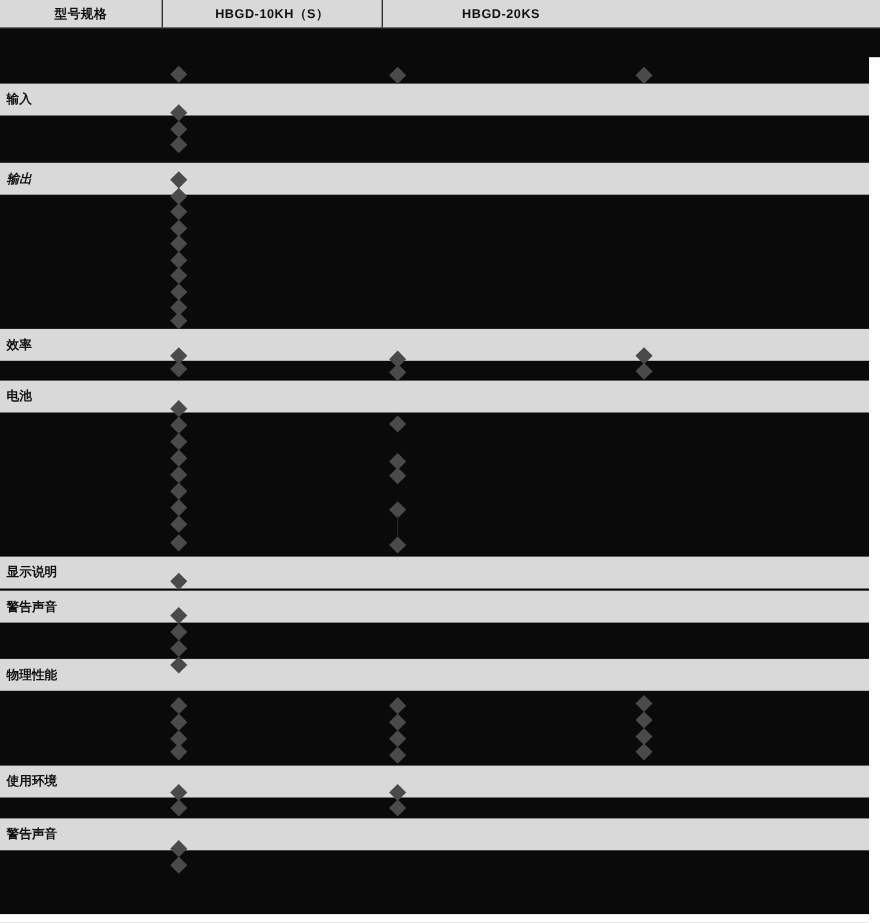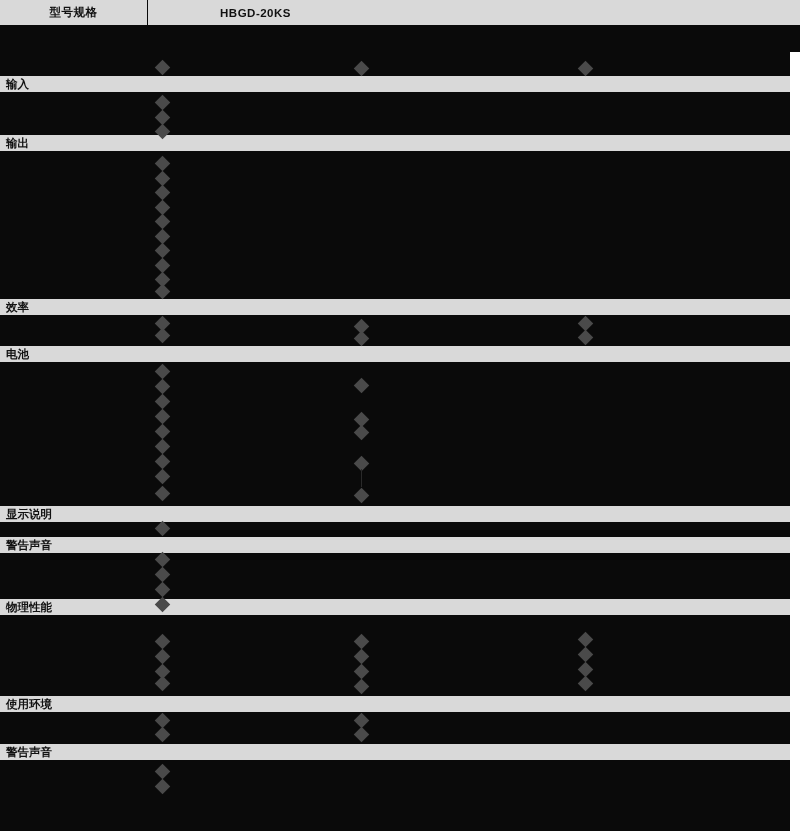--- a/index.html
+++ b/index.html
@@ -50,21 +50,21 @@
     width: 800px;
     height: 813px;
     background: #0a0a0a;
   }
 
   
   .section-bar {
     position: absolute;
     left: 0;
     width: 790px;
-    height: 16px;
+    height: 29px;
     background: #d9d9d9;
     color: #111111;
     font-size: 11.5px;
     font-weight: bold;
     display: flex;
     align-items: center;
     padding-left: 6px;
     box-sizing: border-box;
   }
 
@@ -103,27 +103,28 @@
     background: #ffffff;
   }
 </style>
 </head>
 <body>
 
 <div class="page">
 
   <div class="header-row">
     <div class="header-cell hc-0">型号规格</div>
+    <div class="header-cell hc-1">HBGD-10KH（S）</div>
     <div class="header-cell hc-3">HBGD-20KS</div>
   </div>
 
   <div class="body-area">
     <div id="sections">
         <div class="section-bar" style="top: 50px;">输入</div>
-        <div class="section-bar" style="top: 109px;">输出</div>
+        <div class="section-bar" style="top: 122px; font-style: italic;">输出</div>
         <div class="section-bar" style="top: 273px;">效率</div>
         <div class="section-bar" style="top: 320px;">电池</div>
         <div class="section-bar" style="top: 480px;">显示说明</div>
         <div class="section-bar" style="top: 511px;">警告声音</div>
         <div class="section-bar" style="top: 573px;">物理性能</div>
         <div class="section-bar" style="top: 670px;">使用环境</div>
         <div class="section-bar" style="top: 718px;">警告声音</div>
       </div>
     <div id="markers">
         <div class="diamond" style="left: 157px; top: 36px;"></div>

